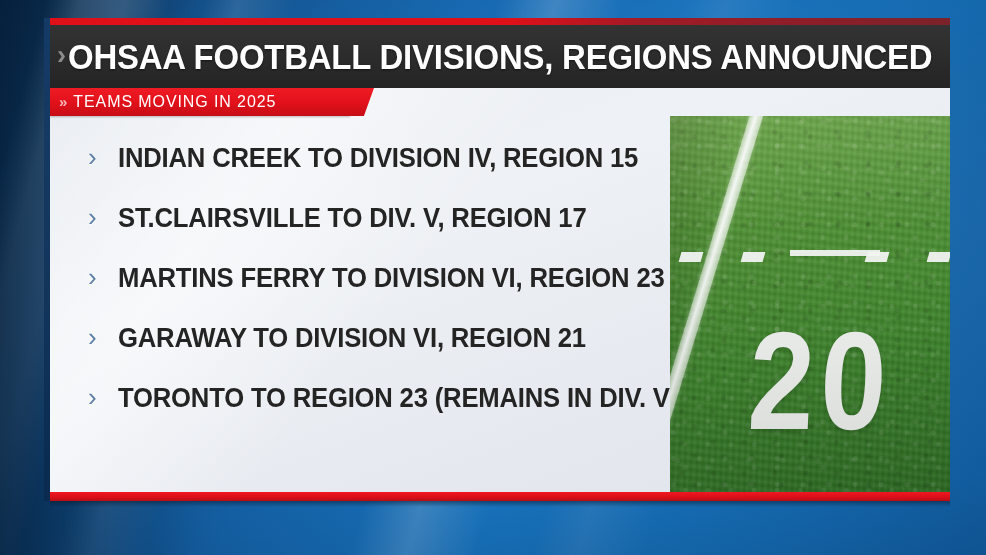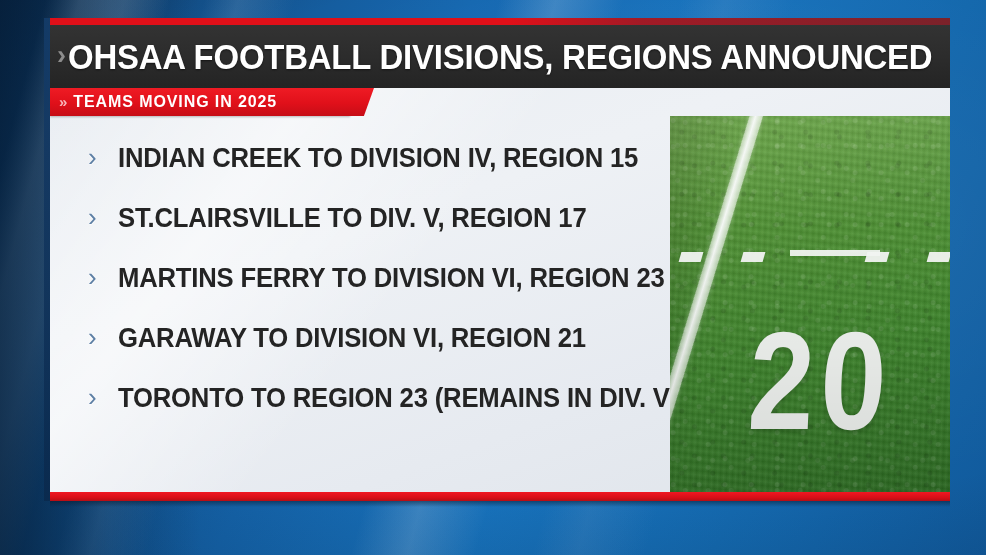--- a/index.html
+++ b/index.html
@@ -88,21 +88,21 @@
   #subhead-tail {
     position:absolute; left:300px; top:0; width:24px; height:28px;
     background:linear-gradient(180deg,#ef1b24 0%, #e0101a 55%, #c60d16 100%);
     clip-path: polygon(0 0, 100% 0, 58% 100%, 0 100%);
   }
   #subhead-chevron {
     color:#f7b6b9; font-size:15px; font-weight:700;
     line-height:1; margin-right:6px; margin-top:-1px;
   }
   #subhead-text {
-    color:#ffffff; font-size:16px; font-weight:700;
+    color:#ffffff; font-size:16px; font-weight:400;
     letter-spacing:0.9px; white-space:nowrap;
   }
 
   
   #bullet-list {
     position:absolute; left:0; top:40px; width:620px;
   }
   .bullet-row {
     height:60px; display:flex; align-items:center; padding-left:38px;
   }

